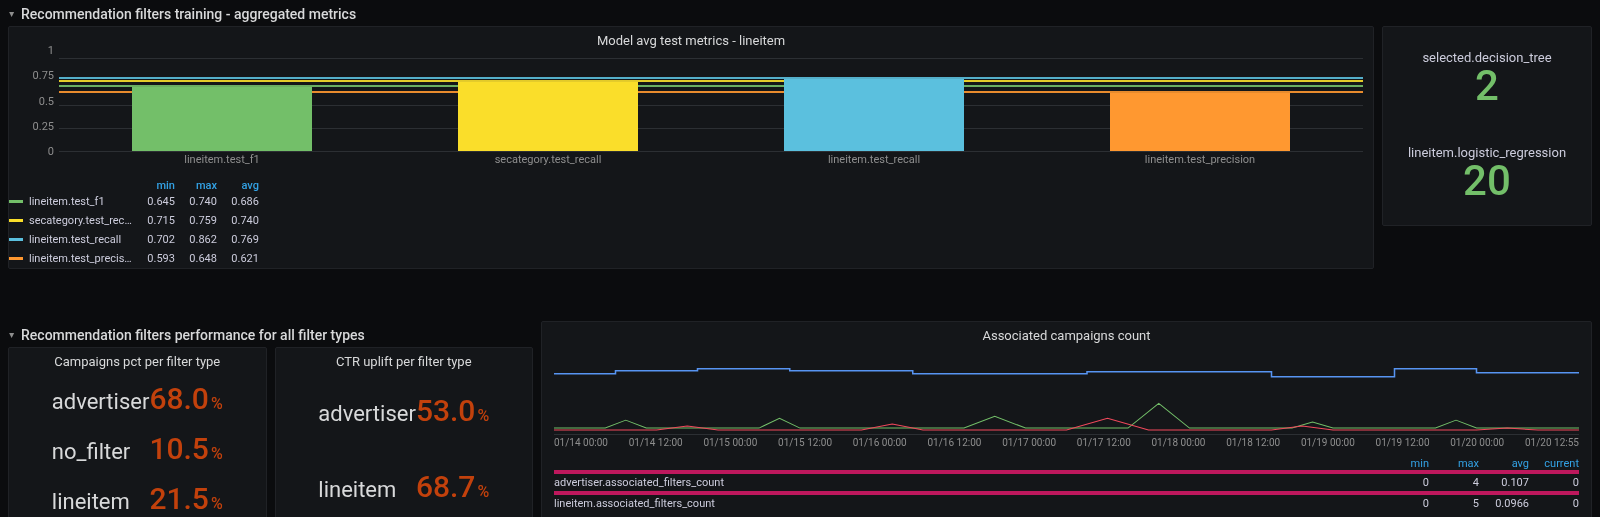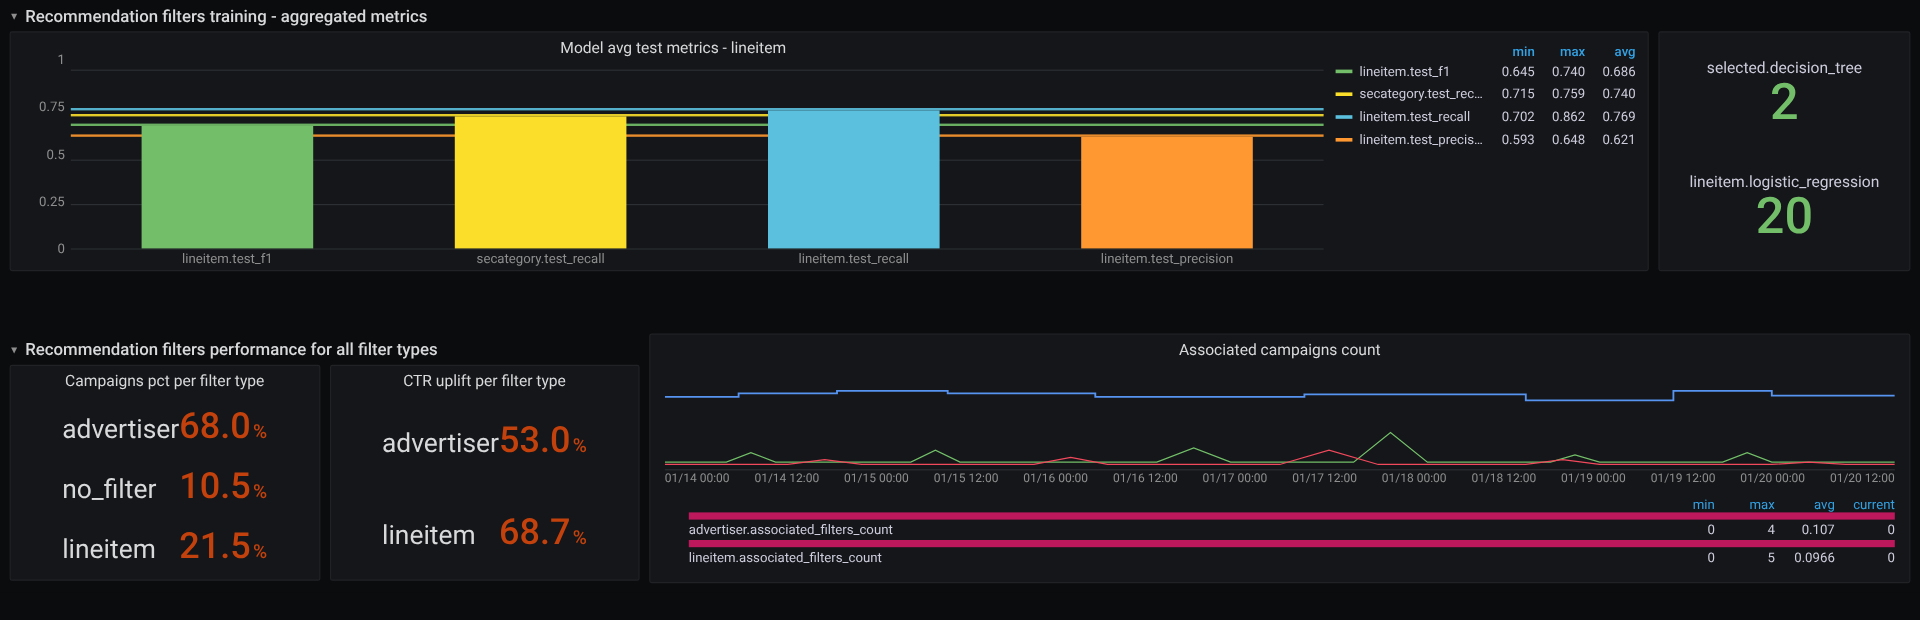--- a/index.html
+++ b/index.html
@@ -2,21 +2,21 @@
 <html><head>
 <meta charset="utf-8">
 <style>
   html,body{margin:0;padding:0;background:#0b0c0e;color:#ccccdc;font-family:Roboto,Helvetica,Arial,sans-serif;font-size:12px;width:1600px;}
   *{box-sizing:border-box;}
   .row-header{display:flex;align-items:center;gap:6px;padding:6px 10px 4px 10px;font-size:14px;font-weight:500;color:#d8d9da;}
   .chevron{display:inline-block;transform:rotate(90deg);font-size:10px;color:#8e8e8e;}
   .panel{background:#141619;border:1px solid #202226;border-radius:2px;position:relative;}
   .panel-title{text-align:center;font-size:13px;color:#d8d9da;padding:6px 0 2px 0;white-space:nowrap;overflow:hidden;text-overflow:ellipsis;}
   .row1{display:flex;gap:8px;padding:0 8px 8px 8px;}
-  .p-bar{flex:1;height:200px;display:flex;flex-direction:row;}
+  .p-bar{flex:1;height:243px;display:flex;flex-direction:column;}
   .p-count{width:210px;height:200px;display:flex;flex-direction:column;}
   .bar-area{flex:1;display:flex;flex-direction:column;}
   .plot{flex:1;position:relative;margin:0 10px 0 50px;}
   .yaxis{position:absolute;left:-40px;top:0;bottom:18px;width:35px;}
   .ytick{position:absolute;right:0;transform:translateY(50%);font-size:11px;color:#8e8e8e;text-align:right;width:35px;}
   .grid{position:absolute;left:0;right:0;bottom:18px;top:8px;}
   .plot-inner{position:absolute;left:0;right:0;bottom:18px;top:8px;}
   .gridline{position:absolute;left:0;right:0;height:1px;background:#2c2f33;}
   .avgline{position:absolute;left:0;right:0;height:2px;}
   .barcol{flex:1;display:flex;align-items:flex-end;justify-content:center;position:relative;}
@@ -47,21 +47,21 @@
   .stat-val .pct{font-size:16px;margin-left:2px;}
   .p-ts{flex:1;height:208px;display:flex;flex-direction:column;}
   .ts-body{flex:1;position:relative;margin:0 12px;}
   .ts-plot{position:absolute;top:4px;left:0;right:0;height:86px;border-bottom:1px solid #2c2f33;}
   .ts-x{position:absolute;top:92px;left:0;right:0;height:14px;display:flex;justify-content:space-between;font-size:10px;color:#8e8e8e;}
   .ts-x span{white-space:nowrap;}
   .ts-table{position:absolute;top:112px;left:0;right:0;font-size:11px;}
   .ts-head{display:flex;color:#33a2e5;}
   .ts-head .sp{flex:1;}
   .ts-head span{width:50px;text-align:right;}
-  .ts-row{display:flex;padding:2px 0;border-top:6px solid #be185d;margin-left:20px;}
+  .ts-row{display:flex;padding:2px 0;border-top:4px solid #be185d;}
   .ts-row .nm{flex:1;color:#ccccdc;}
   .ts-row span{width:50px;text-align:right;color:#ccccdc;}
   svg{display:block;}
 </style>
 </head>
 <body>
 
 <div class="row-header">
   <span class="chevron">▸</span>
   <span>Recommendation filters training - aggregated metrics</span>
@@ -226,21 +226,21 @@
           <span>01/15 12:00</span>
           <span>01/16 00:00</span>
           <span>01/16 12:00</span>
           <span>01/17 00:00</span>
           <span>01/17 12:00</span>
           <span>01/18 00:00</span>
           <span>01/18 12:00</span>
           <span>01/19 00:00</span>
           <span>01/19 12:00</span>
           <span>01/20 00:00</span>
-          <span>01/20 12:00</span>
+          <span>01/20 12:55</span>
         </div>
       <div class="ts-table">
         <div class="ts-head">
           <div class="sp"></div>
           <span>min</span>
           <span>max</span>
           <span>avg</span>
           <span>current</span>
         </div>
         <div id="ts-rows">

